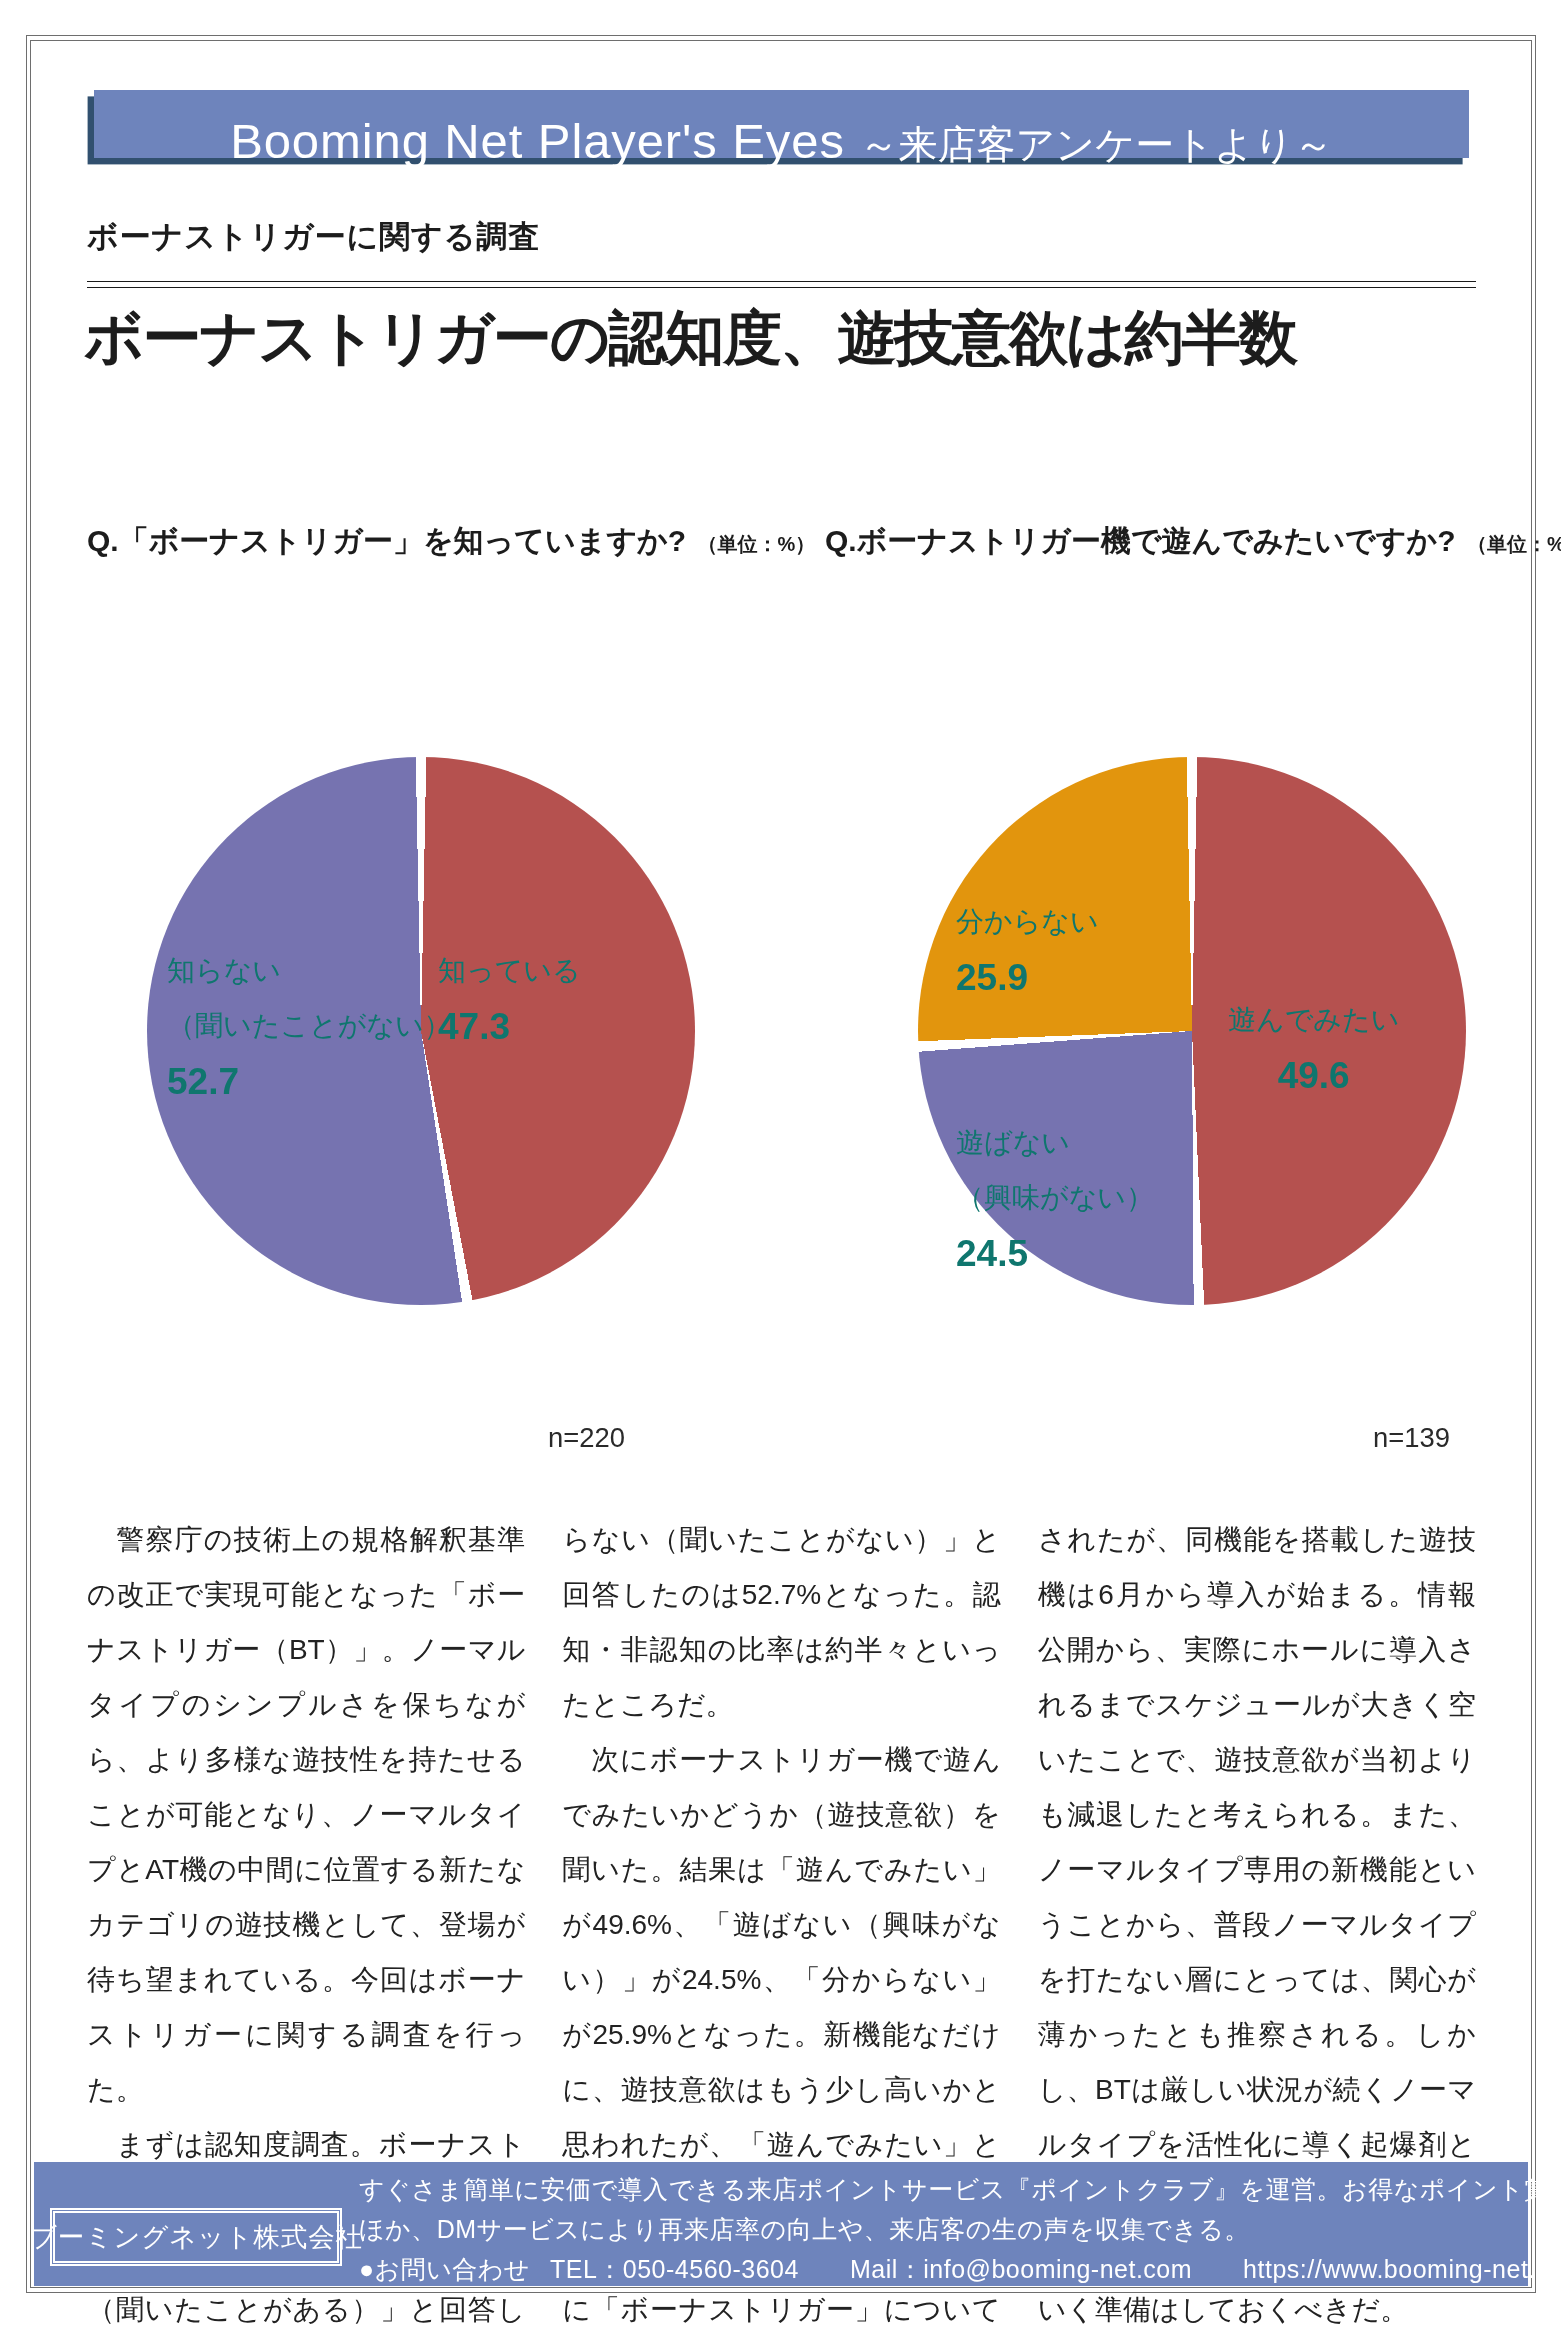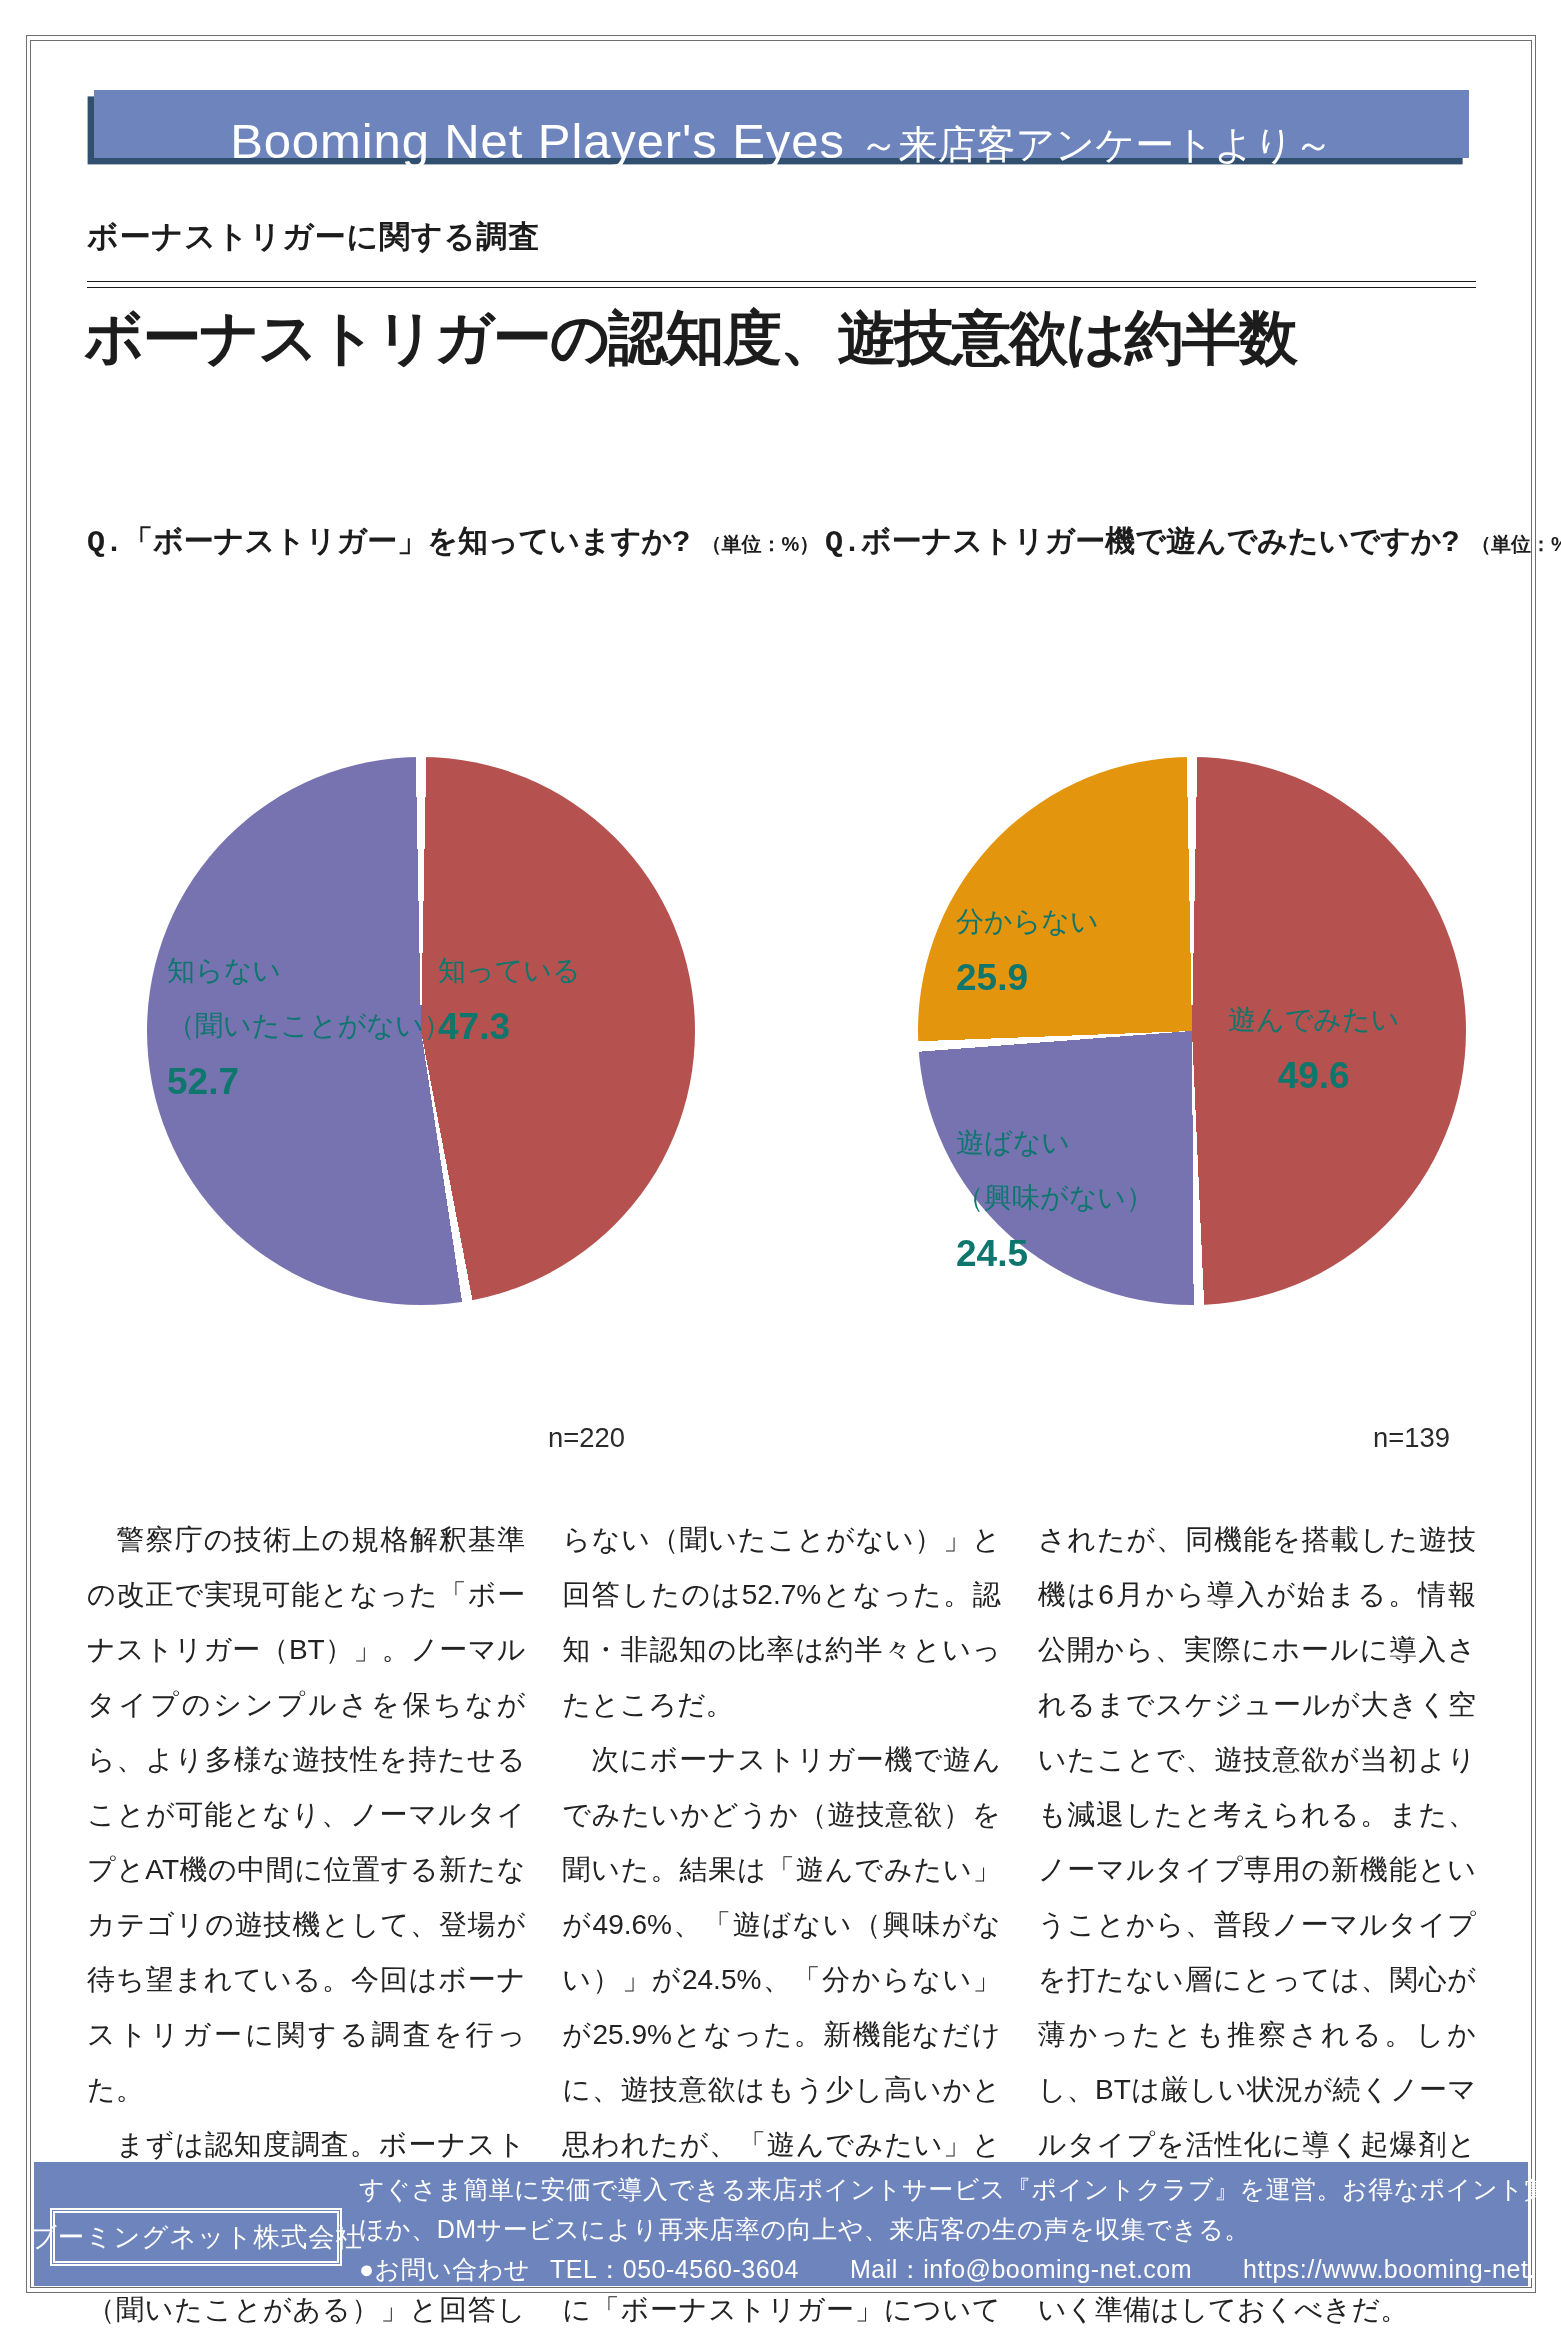--- a/index.html
+++ b/index.html
@@ -22,21 +22,21 @@
 
   .kicker { position:absolute; left:87px; top:216px; font-size:31px; font-weight:bold; letter-spacing:0.9px; }
   .rule-double { position:absolute; left:87px; top:281px; width:1389px; height:7.3px;
     border-top:1.8px solid #1a1a1a; border-bottom:1.8px solid #1a1a1a; }
   .headline { position:absolute; left:84px; top:302px; width:1407px;
     font-size:59px; font-weight:bold; letter-spacing:-1.8px; line-height:73px; }
 
   
   .q { position:absolute; top:521px; white-space:nowrap; }
   .q-left { left:87px; } .q-right { left:825px; }
-  .q-text { font-size:30px; font-weight:bold; letter-spacing:0px;font-family:Liberation Mono, monospace; }
+  .q-text { font-size:30px; font-weight:bold; letter-spacing:0px; }
   .q-note { font-size:20px; font-weight:bold; margin-left:7.3px; }
 
   
   .pie { position:absolute; top:757px; width:548px; height:548px; border-radius:50%; }
   .pie-left { left:147px; } .pie-right { left:918px; }
 
   .plabel { position:absolute; color:#0f766e; }
   .pl-name { font-size:28px; line-height:55px; white-space:nowrap; }
   .pl-val  { font-size:37px; font-weight:bold; line-height:57px; }
 

